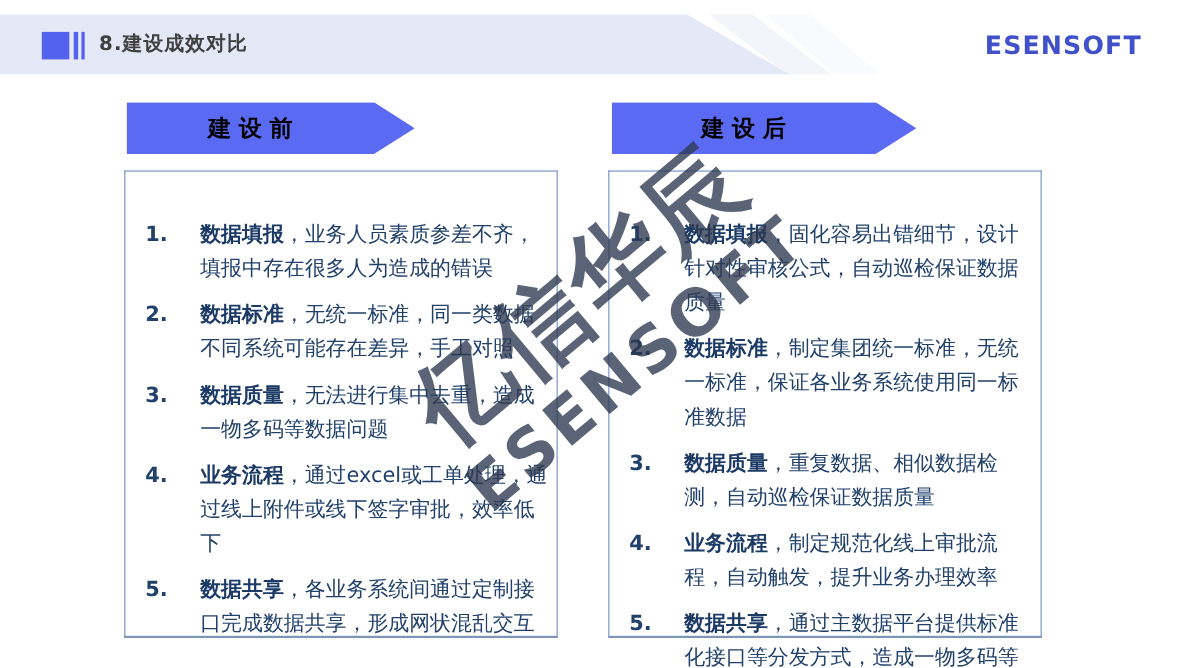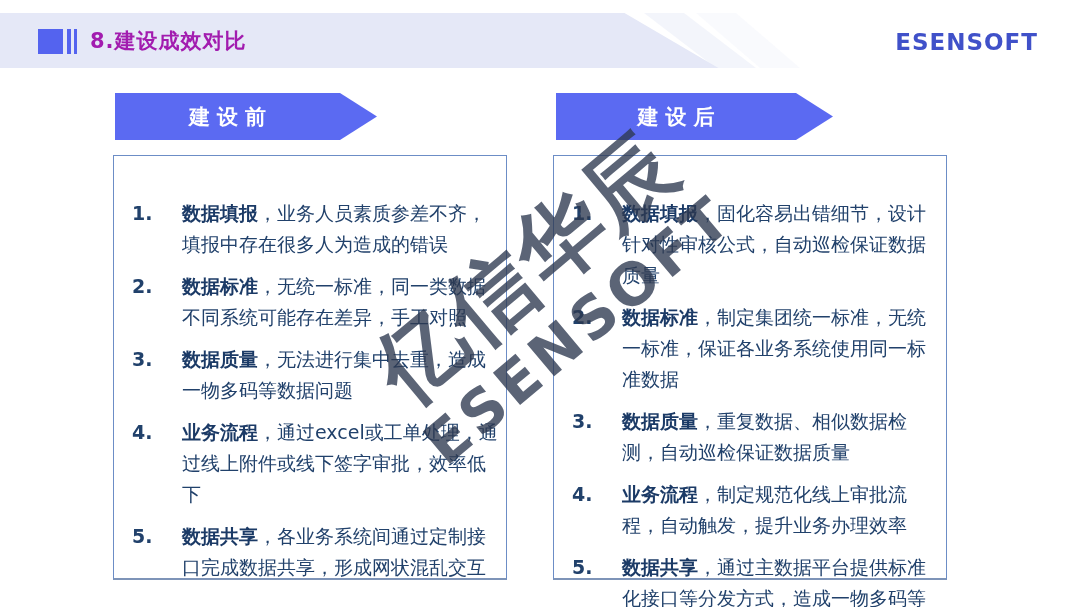--- a/index.html
+++ b/index.html
@@ -22,30 +22,30 @@
   .streak-2{left:640px;width:160px;opacity:.22;
     clip-path:polygon(35% 0,60% 0,100% 100%,75% 100%);}
   .title-square{
     position:absolute;left:38px;top:29px;width:25px;height:25px;
     background:#5463ef;
   }
   .title-bar-a{position:absolute;left:67px;top:29px;width:4px;height:25px;background:#5463ef;}
   .title-bar-b{position:absolute;left:74px;top:29px;width:3px;height:25px;background:#5463ef;}
   .page-title{
     position:absolute;left:90px;top:27px;
-    font-size:21px;font-weight:bold;color:#a21caf;letter-spacing:1px;
+    font-size:18px;font-weight:bold;color:#404040;letter-spacing:1px;
   }
   .logo{
     position:absolute;right:42px;top:29px;
     font-size:23px;font-weight:800;color:#4051c9;letter-spacing:1px;
   }
   
   .banner{
     position:absolute;top:93px;height:47px;background:#5b6af2;
-    color:#ffffff;font-weight:bold;font-size:21px;letter-spacing:7px;
+    color:#000000;font-weight:bold;font-size:21px;letter-spacing:7px;
     display:flex;align-items:center;justify-content:center;
     clip-path:polygon(0 0,calc(100% - 37px) 0,100% 50%,calc(100% - 37px) 100%,0 100%);
     padding-right:30px;box-sizing:border-box;
   }
   .banner-before{left:115px;width:262px;}
   .banner-after{left:556px;width:277px;}
   
   .box{
     position:absolute;top:155px;width:394px;height:425px;box-sizing:border-box;
     background:#ffffff;border:1px solid #6c8dc6;border-bottom:2px solid #7e94b8;

